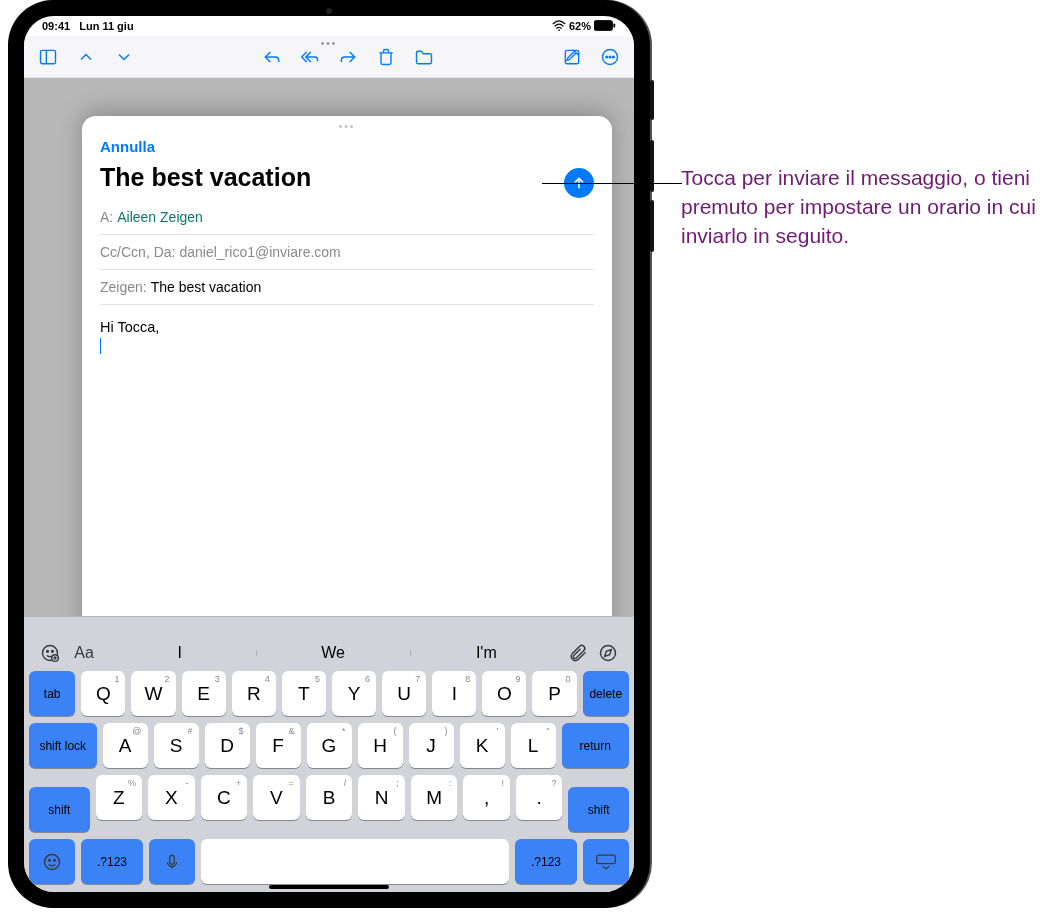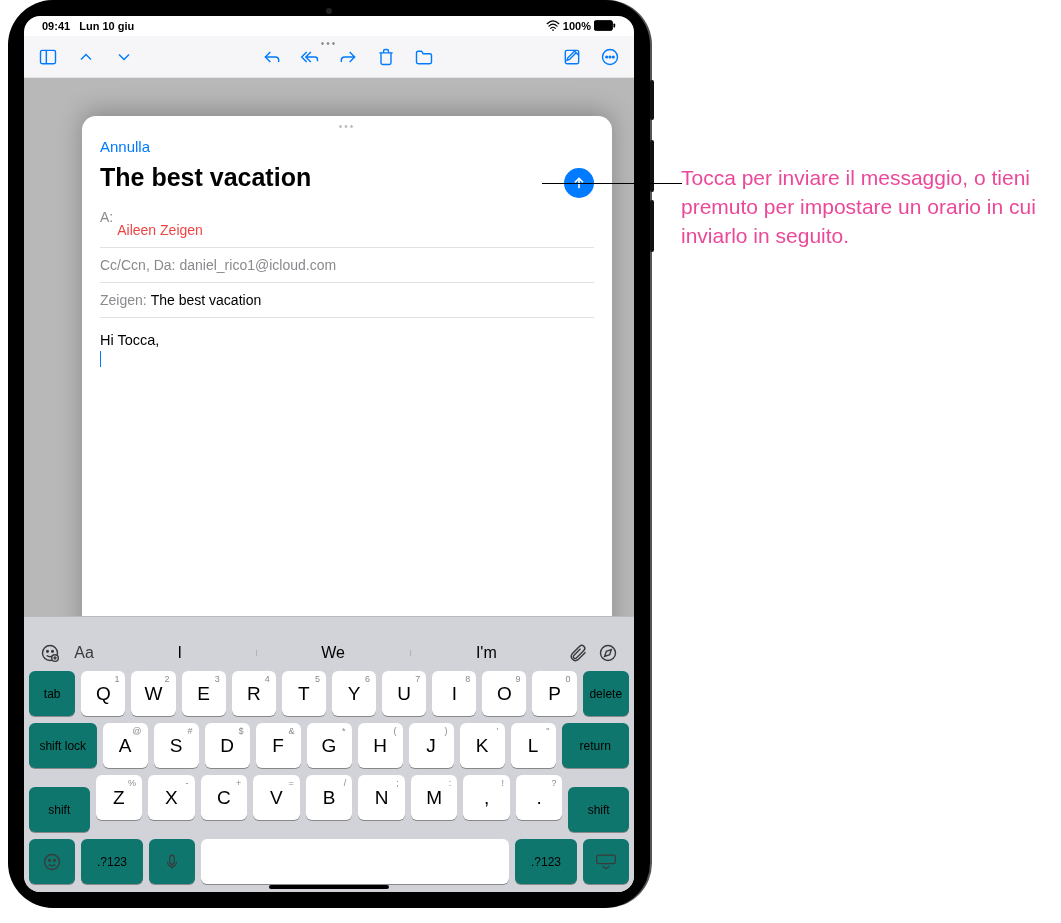--- a/index.html
+++ b/index.html
@@ -28,21 +28,21 @@
     right:-4px;
     width:4px;
     height:52px;
     background:#111;
     border-radius:2px;
   }
   .ipad-screen {
     width: 100%;
     height: 100%;
     background: #fff;
-    border-radius: 16px;
+    border-radius: 30px;
     overflow: hidden;
     display: flex;
     flex-direction: column;
     position: relative;
   }
   .camera-dot {
     position: absolute;
     top: 8px;
     left: 50%;
     transform: translateX(-50%);
@@ -98,38 +98,38 @@
     bottom: 0;
     background: #fff;
     border-radius: 14px 14px 0 0;
     box-shadow: 0 -5px 25px rgba(0,0,0,0.25);
     display: flex;
     flex-direction: column;
     padding: 0 18px;
   }
   .sheet-grab{height:20px;display:flex;justify-content:center;align-items:center;color:#bbb;font-size:10px;letter-spacing:2px;}
   .sheet-header{display:flex;justify-content:space-between;align-items:flex-start;padding-top:2px;}
-  .cancel-link{color:#007aff;font-size:15px;}
+  .cancel-link{color:#007aff;font-size:15px;font-weight:bold;}
   .compose-title{font-size:25px;font-weight:700;margin-top:8px;margin-bottom:8px;}
   .send-btn{
     width:30px;height:30px;border-radius:50%;
     background:#007aff;display:flex;align-items:center;justify-content:center;
     margin-top:30px;
   }
   .send-btn svg{stroke:#fff;fill:none;stroke-width:2.4;}
   .field-row{
     border-bottom:1px solid #e2e2e4;
     padding:9px 0;
     font-size:14px;
     display:flex;
     gap:4px;
   }
   .field-label{color:#8a8a8e;}
   .field-value{color:#000;}
-  .field-value.blue{color:#ef4444;margin-top:13px;}
+  .field-value.blue{color:#0f766e;}
   .body-area{padding-top:12px;font-size:14.5px;line-height:1.45;}
   .cursor-line{color:#007aff;border-left:1.5px solid #007aff;height:16px;display:inline-block;}
   .signature{margin-top:28px;font-size:14.5px;}
   
   .keyboard {
     position: absolute;
     left: 0; right: 0; bottom: 0;
     height: 276px;
     background: #d1d3d9;
     border-top: 1px solid #b8bac0;
@@ -143,21 +143,21 @@
   .kb-rows{flex:1;display:flex;flex-direction:column;gap:7px;padding-top:2px;}
   .kb-row{display:flex;gap:6px;}
   .key{
     background:#fff;border-radius:6px;
     box-shadow:0 1px 0 #888;
     display:flex;align-items:center;justify-content:center;
     font-size:19px;height:45px;position:relative;
     flex:1;
   }
   .key .sub{position:absolute;top:3px;right:6px;font-size:9px;color:#8a8a8e;}
-  .key.fn{background:#0f766e;font-size:13px;color:#000;}
+  .key.fn{background:#3b82f6;font-size:13px;color:#000;}
   .key.fn.small{font-size:12px;}
   .key.space{flex:6;}
   .key.wide15{flex:1.5;}
   .key.wide13{flex:1.3;margin-top:12px;}
   .home-ind{position:absolute;bottom:3px;left:50%;transform:translateX(-50%);width:120px;height:4px;border-radius:3px;background:#000;}
   
   .callout-line{
     position:absolute;
     top:183px;
     left:542px;
@@ -165,48 +165,48 @@
     height:1px;
     background:#000;
   }
   .callout-text{
     position:absolute;
     left:681px;
     top:164px;
     width:375px;
     font-size:21px;
     line-height:1.38;
-    color:#ec4899;
+    color:#701a75;
   }
 </style>
 </head>
 <body>
 
 <div class="ipad-frame">
   <div class="ipad-side-button" style="top:80px;height:40px"></div>
   <div class="ipad-side-button" style="top:140px"></div>
   <div class="ipad-side-button" style="top:200px"></div>
   <div class="camera-dot"></div>
 
   <div class="ipad-screen">
 
     <div class="status-bar">
       <div class="status-left">
         <span>09:41</span>
         <span>&nbsp;</span>
-        <span>Lun 10 giu</span>
+        <span>Lun 11 giu</span>
       </div>
       <div class="status-right">
         <span>
           <svg width="14" height="11" viewBox="0 0 24 18">
               <path d="M2 6 Q12 -4 22 6 M5 10 Q12 3 19 10 M8 14 Q12 10 16 14" stroke="#000" stroke-width="2" fill="none" stroke-linecap="round"></path>
               <circle cx="12" cy="17" r="1.4" fill="#000"></circle>
             </svg>
         </span>
-        <span>100%</span>
+        <span>62%</span>
         <span>
           <svg width="22" height="11" viewBox="0 0 26 12">
               <rect x="0" y="0" width="22" height="12" rx="3" stroke="#000" fill="#000"></rect>
               <rect x="23" y="3.5" width="2" height="5" rx="1" fill="#000"></rect>
             </svg>
         </span>
       </div>
     </div>
     <div class="app-dots">•••</div>
 
@@ -295,21 +295,21 @@
               <polyline points="6 11 12 5 18 11"></polyline>
             </svg>
         </div>
       </div>
       <div class="field-row">
         <span class="field-label">A:</span>
         <span class="field-value blue">Aileen Zeigen</span>
       </div>
       <div class="field-row">
         <span class="field-label">Cc/Ccn, Da:</span>
-        <span class="field-value" style="color:#8a8a8e">daniel_rico1@icloud.com</span>
+        <span class="field-value" style="color:#8a8a8e">daniel_rico1@inviare.com</span>
       </div>
       <div class="field-row">
         <span class="field-label">Zeigen:</span>
         <span class="field-value">The best vacation</span>
       </div>
       <div class="body-area">
         <div>Hi Tocca,</div>
         <div><span class="cursor-line"></span></div>
       </div>
     </div>

